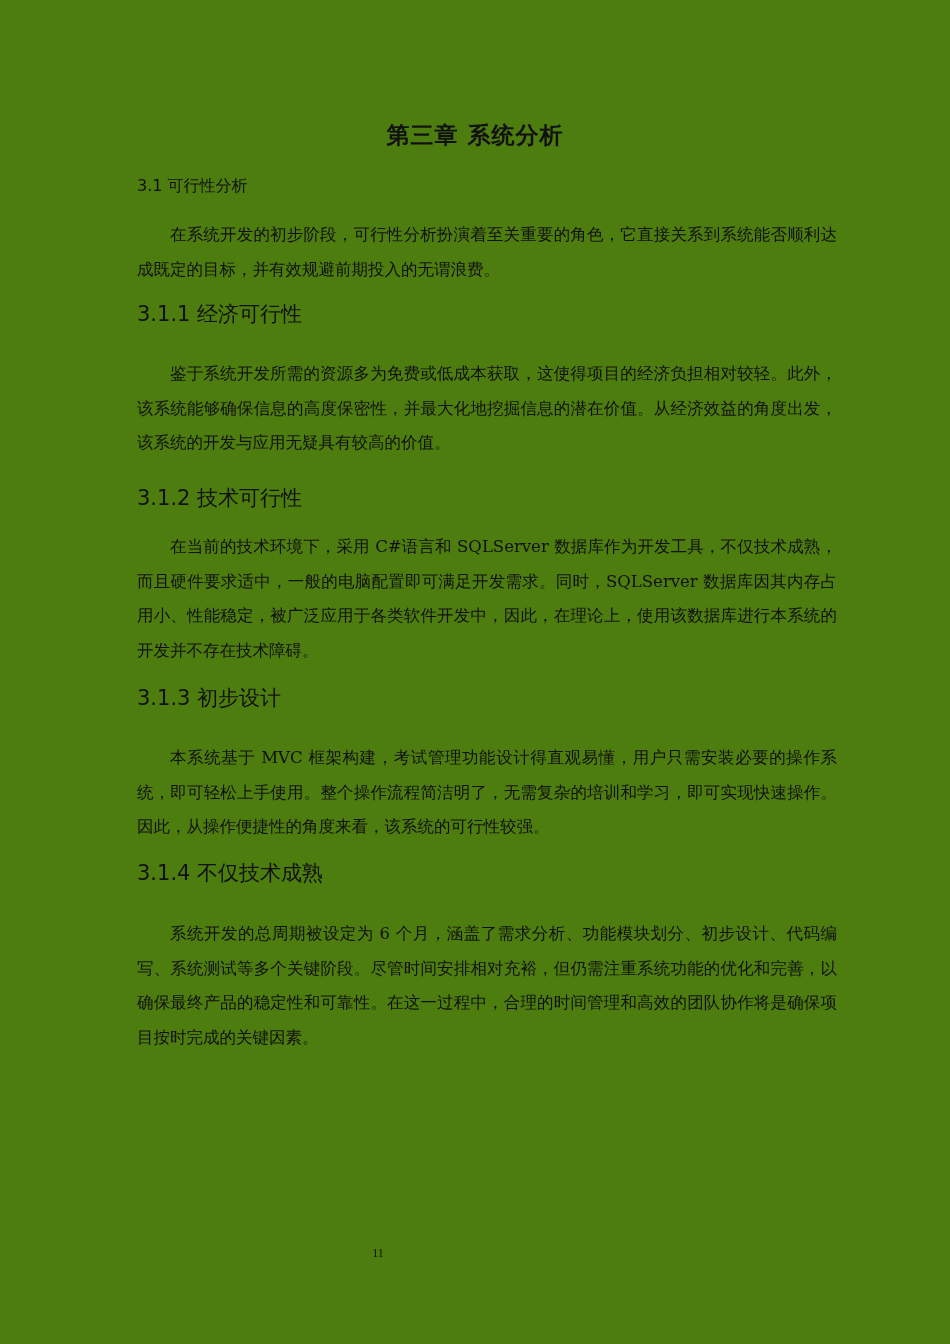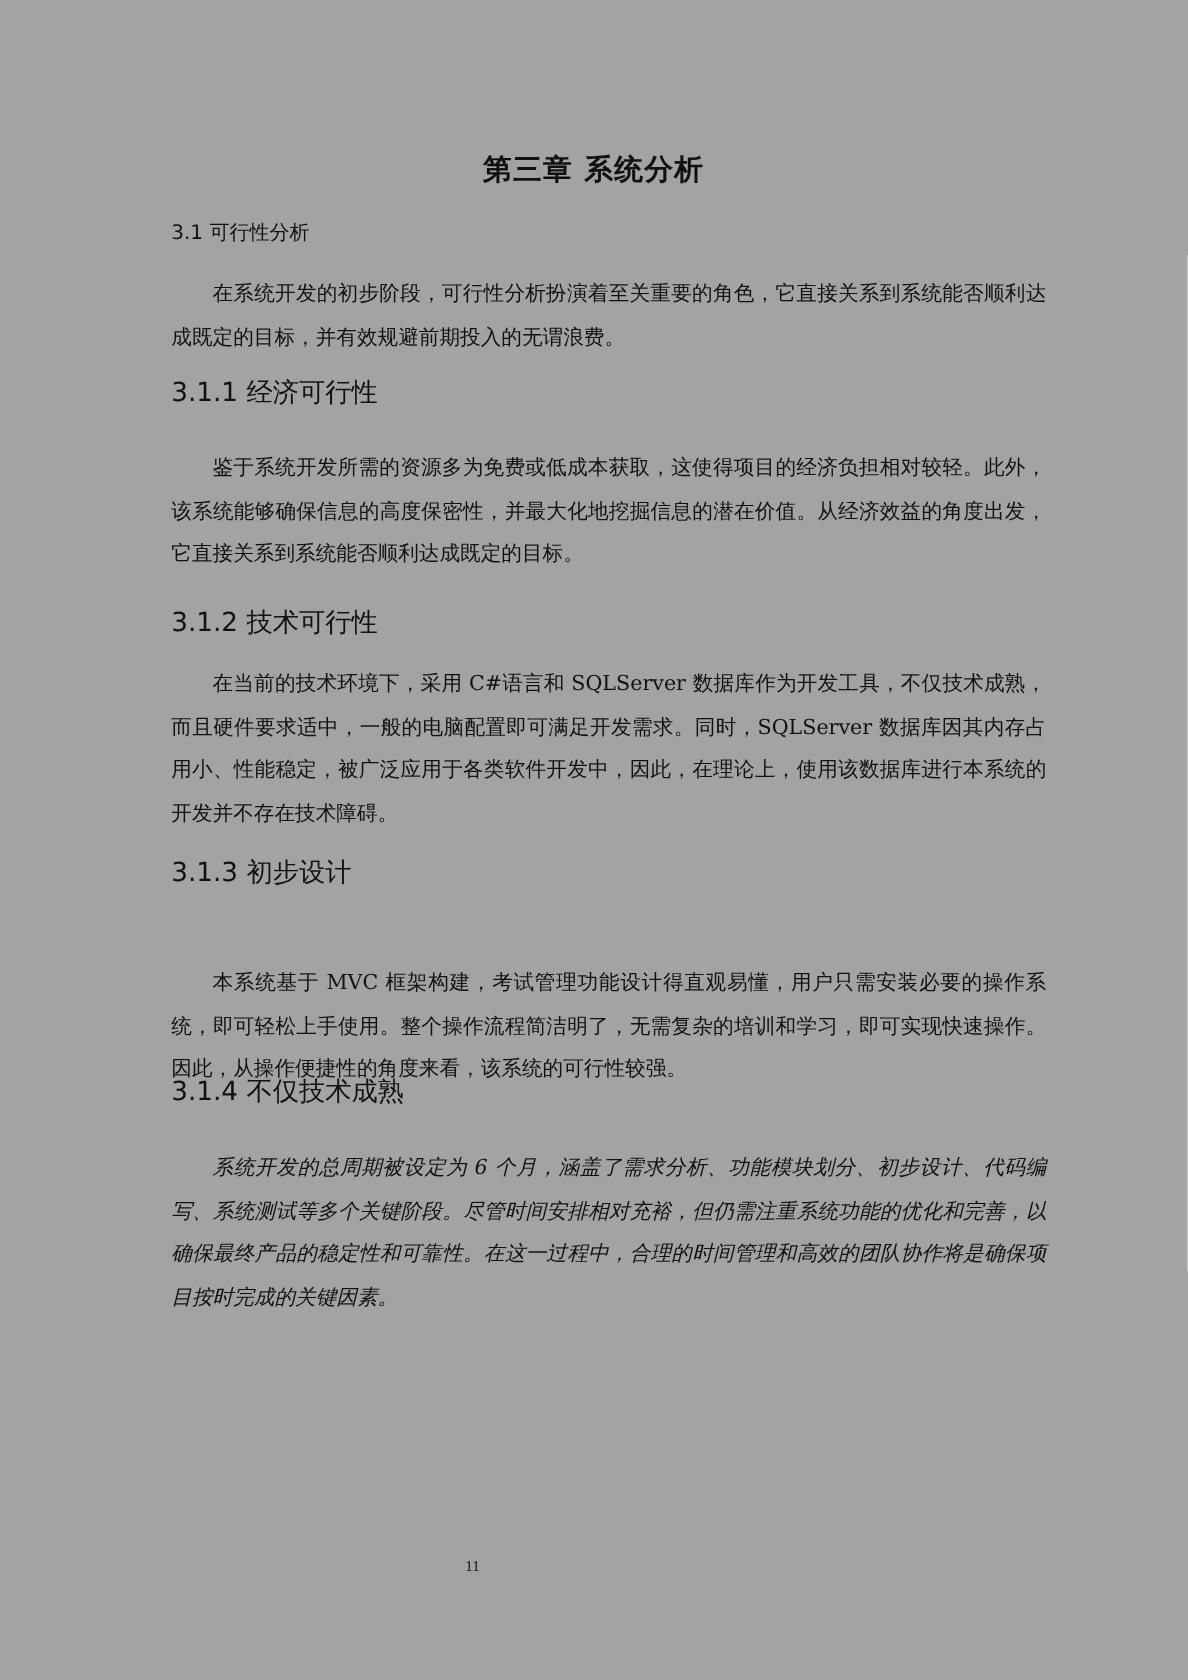--- a/index.html
+++ b/index.html
@@ -1,38 +1,38 @@
 <!DOCTYPE html>
 <html><head>
   <meta charset="utf-8">
   <style>
     html, body { margin: 0; padding: 0; background: #ffffff; }
     body { width: 950px; height: 1344px; position: relative; overflow: hidden; font-family: "DejaVu Serif", "Liberation Serif", serif; color: #111; }
-    .page { position: absolute; left: 0; top: 0; width: 950px; height: 1344px; background: #a3a3a3; }
+    .page { position: absolute; left: 0; top: 0; width: 950px; height: 1344px; background: #4d7c0f; }
     .chapter-title { position: absolute; left: 0; width: 950px; top: 120px; text-align: center; font-family: "DejaVu Sans", "Liberation Sans", sans-serif; font-weight: bold; font-size: 23px; letter-spacing: 1px; }
     .h2 { position: absolute; left: 137px; top: 176px; font-family: "DejaVu Sans", "Liberation Sans", sans-serif; font-size: 16px; }
     .h3 { position: absolute; left: 137px; font-family: "DejaVu Sans", "Liberation Sans", sans-serif; font-weight: normal; font-size: 21px; }
     .para { position: absolute; left: 137px; width: 700px; font-size: 16.5px; line-height: 34.5px; text-align: justify; text-indent: 2em; }
     .page-number { position: absolute; left: 0; width: 756px; top: 1246px; text-align: center; font-family: Liberation Serif, serif; font-size: 12px; }
   </style>
 </head>
 <body>
 
 <div class="page">
   <div class="chapter-title">第三章  系统分析</div>
 
   <div class="h2">3.1 可行性分析</div>
   <div class="para" style="top: 218px;">在系统开发的初步阶段，可行性分析扮演着至关重要的角色，它直接关系到系统能否顺利达成既定的目标，并有效规避前期投入的无谓浪费。</div>
 
   <div class="h3" style="top: 300px;">3.1.1 经济可行性</div>
-  <div class="para" style="top: 357px;">鉴于系统开发所需的资源多为免费或低成本获取，这使得项目的经济负担相对较轻。此外，该系统能够确保信息的高度保密性，并最大化地挖掘信息的潜在价值。从经济效益的角度出发，它直接关系到系统能否顺利达成既定的目标。</div>
+  <div class="para" style="top: 357px;">鉴于系统开发所需的资源多为免费或低成本获取，这使得项目的经济负担相对较轻。此外，该系统能够确保信息的高度保密性，并最大化地挖掘信息的潜在价值。从经济效益的角度出发，该系统的开发与应用无疑具有较高的价值。</div>
 
   <div class="h3" style="top: 473px; margin-top: 11px;">3.1.2 技术可行性</div>
   <div class="para" style="top: 530px;">在当前的技术环境下，采用 C#语言和 SQLServer 数据库作为开发工具，不仅技术成熟，而且硬件要求适中，一般的电脑配置即可满足开发需求。同时，SQLServer 数据库因其内存占用小、性能稳定，被广泛应用于各类软件开发中，因此，在理论上，使用该数据库进行本系统的开发并不存在技术障碍。</div>
 
   <div class="h3" style="top: 684px;">3.1.3 初步设计</div>
-  <div class="para" style="top: 741px; margin-top: 28px;">本系统基于 MVC 框架构建，考试管理功能设计得直观易懂，用户只需安装必要的操作系统，即可轻松上手使用。整个操作流程简洁明了，无需复杂的培训和学习，即可实现快速操作。因此，从操作便捷性的角度来看，该系统的可行性较强。</div>
+  <div class="para" style="top: 741px;">本系统基于 MVC 框架构建，考试管理功能设计得直观易懂，用户只需安装必要的操作系统，即可轻松上手使用。整个操作流程简洁明了，无需复杂的培训和学习，即可实现快速操作。因此，从操作便捷性的角度来看，该系统的可行性较强。</div>
 
   <div class="h3" style="top: 859px;">3.1.4 不仅技术成熟</div>
-  <div class="para" style="top: 917px; font-style: italic;">系统开发的总周期被设定为 6 个月，涵盖了需求分析、功能模块划分、初步设计、代码编写、系统测试等多个关键阶段。尽管时间安排相对充裕，但仍需注重系统功能的优化和完善，以确保最终产品的稳定性和可靠性。在这一过程中，合理的时间管理和高效的团队协作将是确保项目按时完成的关键因素。</div>
+  <div class="para" style="top: 917px;">系统开发的总周期被设定为 6 个月，涵盖了需求分析、功能模块划分、初步设计、代码编写、系统测试等多个关键阶段。尽管时间安排相对充裕，但仍需注重系统功能的优化和完善，以确保最终产品的稳定性和可靠性。在这一过程中，合理的时间管理和高效的团队协作将是确保项目按时完成的关键因素。</div>
 
   <div class="page-number">11</div>
 </div>
 
 </body></html>

